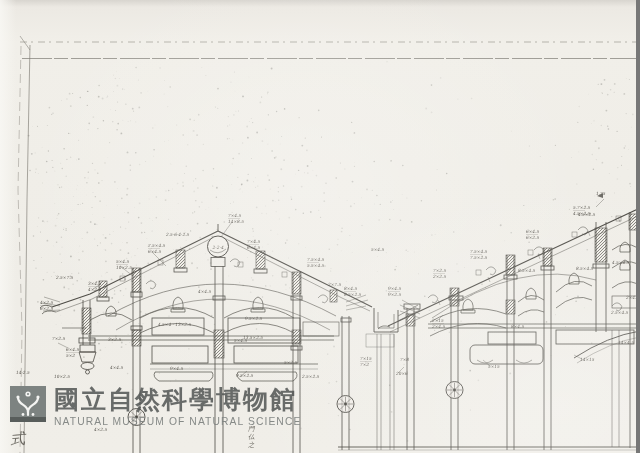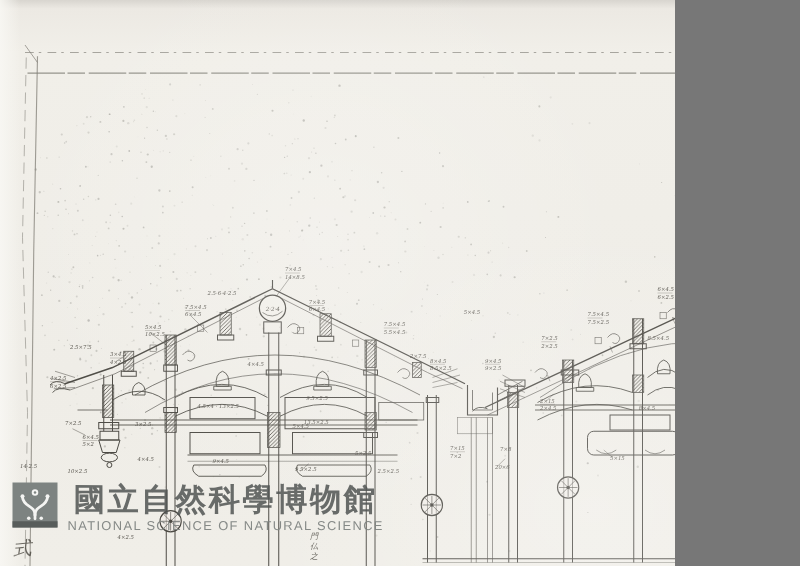--- a/index.html
+++ b/index.html
@@ -1,20 +1,19 @@
 <!DOCTYPE html>
 <html><head>
 <meta charset="utf-8">
 <style>
   html,body{margin:0;padding:0;background:#777;}
   .page{
-    position:relative;width:540px;height:453px;overflow:hidden;
+    position:relative;width:636px;height:453px;overflow:hidden;
     background:linear-gradient(180deg,#d8d5cf 0px,#ece9e3 7px,#f1efe9 42px,#efede7 300px,#f0eee8 453px);
     font-family:"Liberation Sans",sans-serif;
-    text-align:center;
   }
   .edge-left{position:absolute;left:0;top:0;width:16px;height:100%;
     background:linear-gradient(90deg,rgba(248,247,243,.9),rgba(248,247,243,0));pointer-events:none;}
   .vignette{position:absolute;inset:0;pointer-events:none;
     background:radial-gradient(ellipse at 48% 42%,rgba(255,255,255,.22),rgba(255,255,255,0) 62%),
                radial-gradient(ellipse at 88% 90%,rgba(255,255,255,.25),rgba(255,255,255,0) 40%);}
   svg text{user-select:none;}
   .ann{font-family:"DejaVu Serif",serif;font-style:italic;fill:#49463f;}
   
   .watermark{position:absolute;left:10px;top:386px;display:flex;gap:8px;align-items:flex-start;z-index:5;}
@@ -1088,19 +1087,19 @@
           <circle cx="18" cy="8" r="2.6"></circle>
           <circle cx="13" cy="28.5" r="1.4"></circle>
           <circle cx="23" cy="28.5" r="1.4"></circle>
         </g>
         <circle cx="18" cy="8" r="1" fill="#7d8381"></circle>
       </svg>
       <div class="logo-band"></div>
     </div>
     <div class="wm-text">
       <div class="wm-zh">國立自然科學博物館</div>
-      <div class="wm-en">NATIONAL SCIENCE OF NATURAL SCIENCE</div>
+      <div class="wm-en">NATURAL MUSEUM OF NATURAL SCIENCE</div>
     </div>
   </div>
 
   <div class="edge-left"></div>
   <div class="vignette"></div>
 </div>
 
 </body></html>

